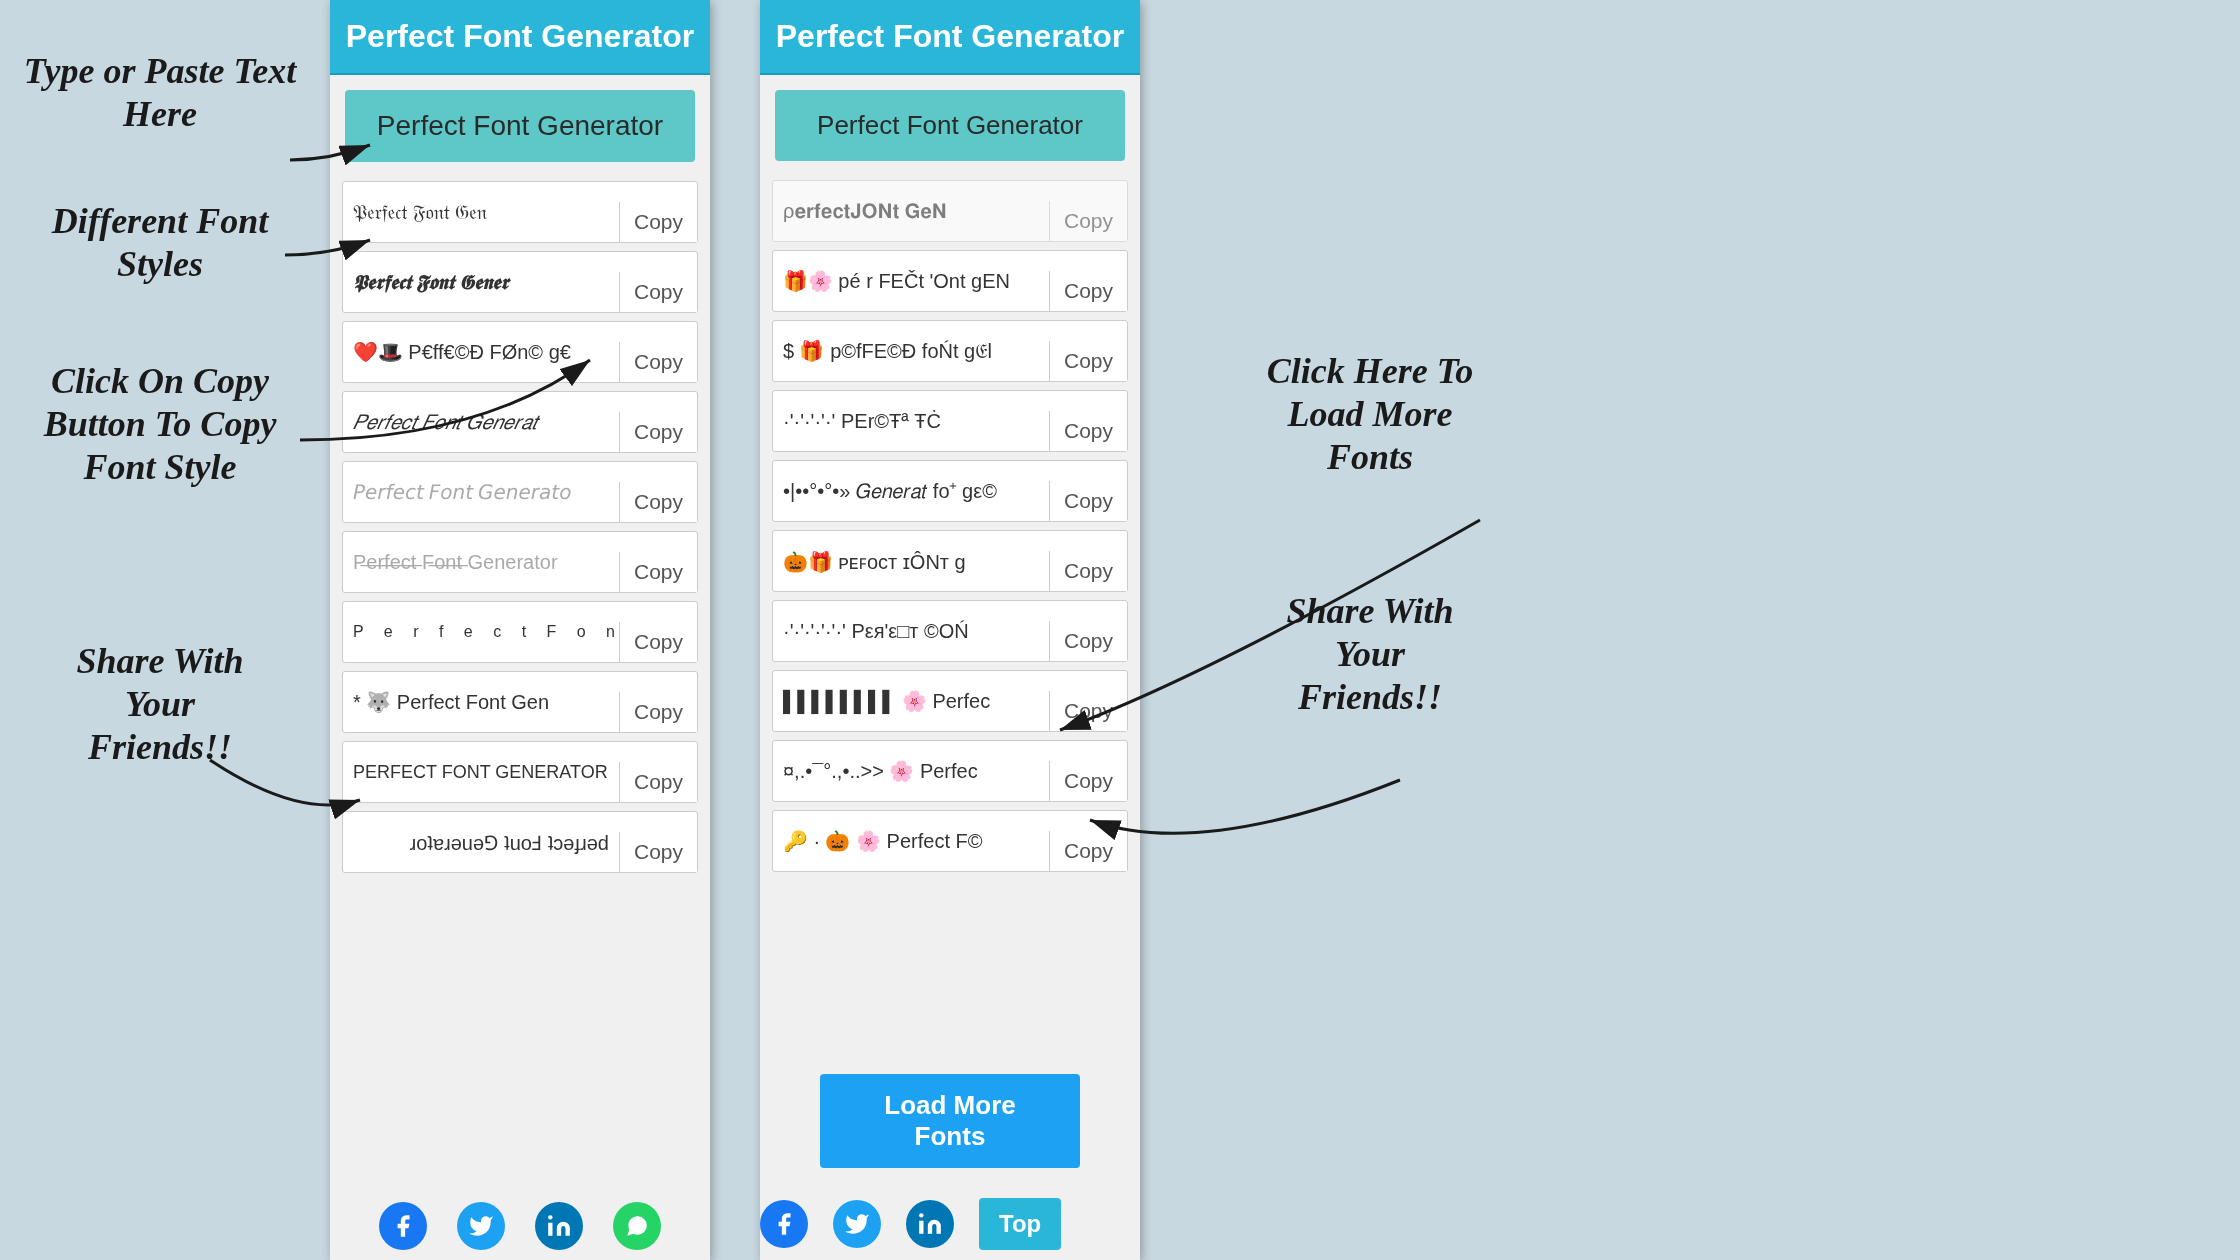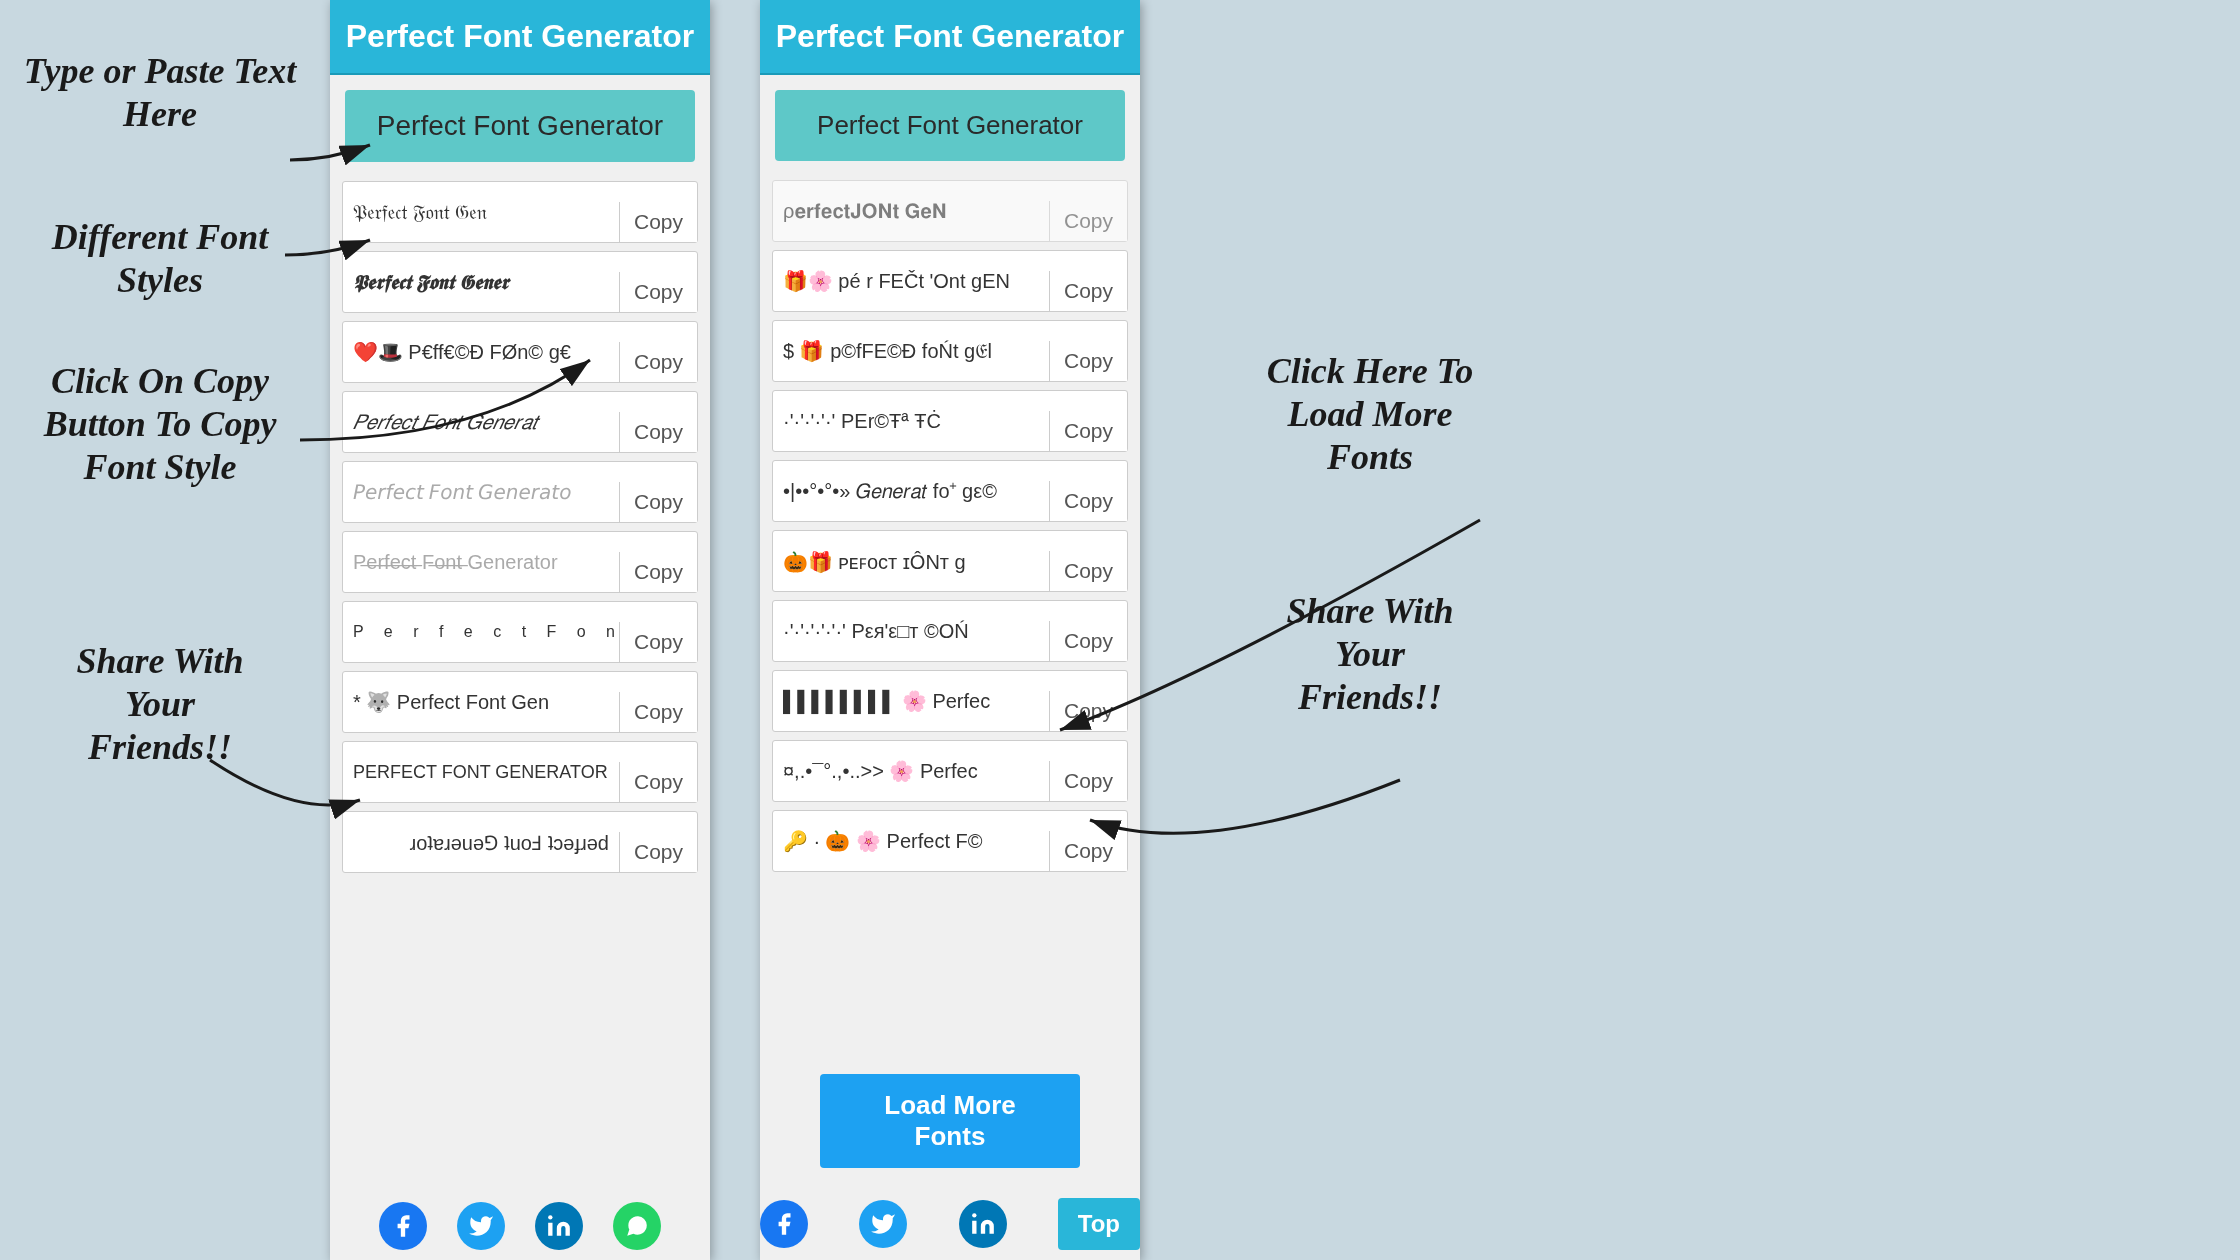--- a/index.html
+++ b/index.html
@@ -154,21 +154,21 @@
     
     .font-blackletter { font-family: 'Palatino Linotype', serif; font-weight: normal; }
     .font-bold-blackletter { font-family: 'Georgia', serif; font-weight: 900; font-style: italic; }
     .font-italic { font-family: 'Georgia', serif; font-style: italic; }
     .font-spaced { letter-spacing: 8px; font-size: 16px; }
     .font-small-caps { font-variant: small-caps; text-transform: uppercase; font-size: 18px; }
     .font-row-reversed .font-text { direction: rtl; }
 
     .bottom-bar {
       display: flex;
-      justify-content: space-between;
+      justify-content: flex-start;
       align-items: center;
       gap: 25px;
       padding: 10px 0;
     }
   </style>
 </head>
 <body>
 
 <div class="phone-panel" style="left: 330px; height: 1260px;">
   <div class="panel-header">Perfect Font Generator</div>
@@ -310,21 +310,21 @@
           <circle cx="4" cy="4" r="2" fill="white"></circle>
         </svg>
     </div>
     <button class="top-btn">Top</button>
   </div>
 </div>
 
 <div class="annotation" style="left: 20px; top: 50px; width: 280px;">Type or Paste Text
 Here</div>
 
-<div class="annotation" style="left: 20px; top: 216px; width: 280px;">Different Font<br>Styles</div>
+<div class="annotation" style="left: 20px; top: 200px; width: 280px;">Different Font<br>Styles</div>
 
 <div class="annotation" style="left: 10px; top: 360px; width: 300px;">Click On Copy<br>Button To Copy<br>Font Style</div>
 
 <div class="annotation" style="left: 30px; top: 640px; width: 260px;">Share With<br>Your<br>Friends!!</div>
 
 <div class="annotation" style="left: 1210px; top: 350px; width: 320px;">Click Here To<br>Load More<br>Fonts</div>
 
 <div class="annotation" style="left: 1230px; top: 590px; width: 280px;">Share With<br>Your<br>Friends!!</div>
 
 <svg class="arrows-svg">

